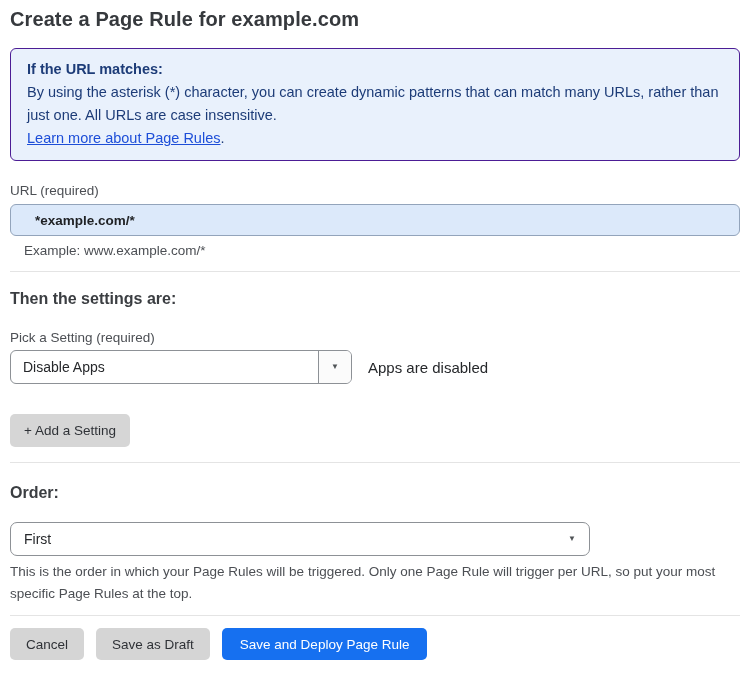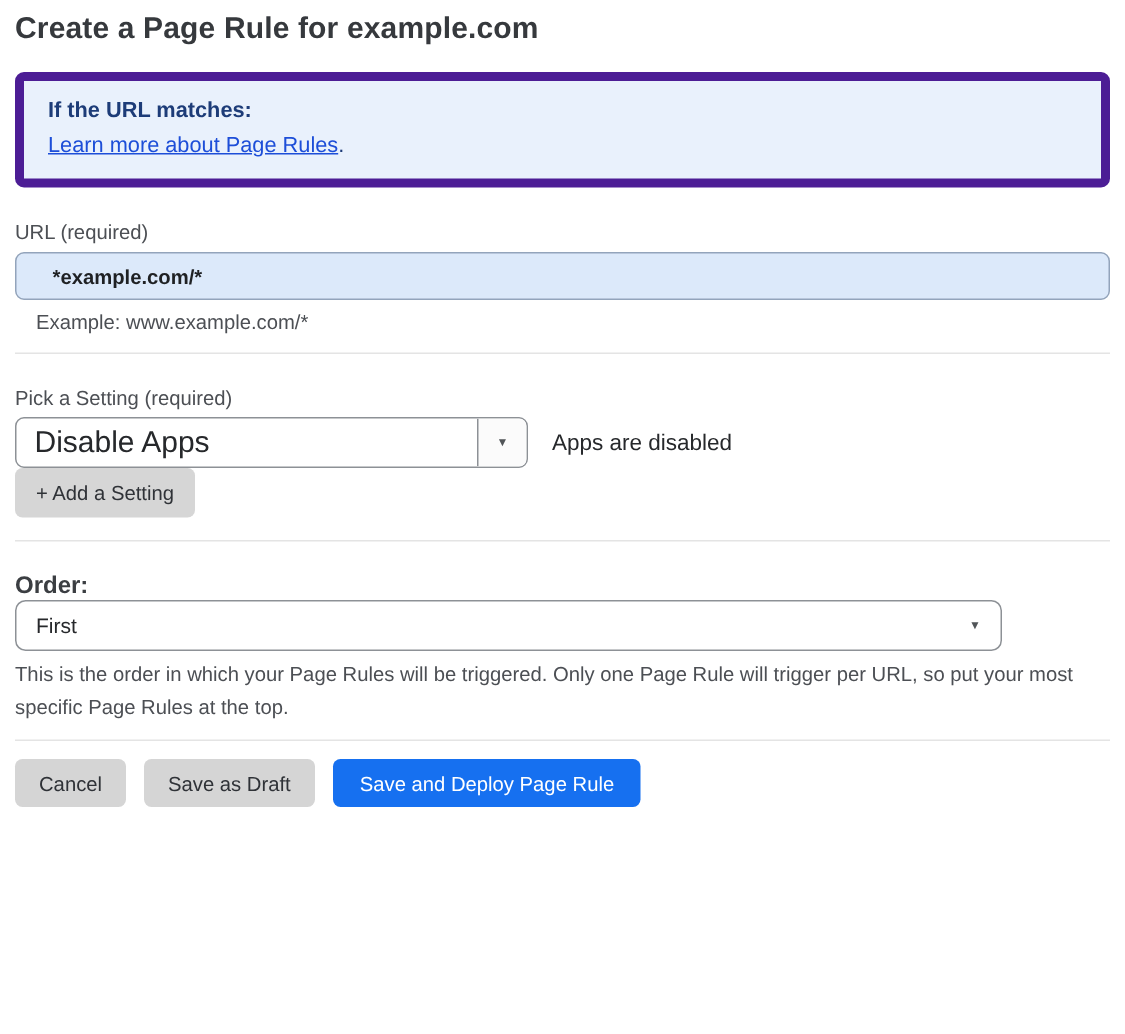--- a/index.html
+++ b/index.html
@@ -17,21 +17,21 @@
     font-size: 20px;
     font-weight: 700;
     color: #36393d;
     letter-spacing: 0.1px;
     margin-bottom: 17px;
   }
 
   
   .info-box {
     background: #e9f1fc;
-    border: 6px solid #4c1d95;
+    border: 1px solid #4c1d95;
     border-radius: 6px;
     padding: 9px 16px 10px 16px;
     font-size: 14.5px;
     line-height: 23px;
     color: #1d3c78;
   }
   .info-heading { font-weight: 700; }
   .info-link {
     color: #1d4ed8;
     text-decoration: underline;
@@ -99,21 +99,21 @@
     display: flex;
     align-items: stretch;
     cursor: pointer;
     overflow: hidden;
   }
   .setting-select .select-value {
     flex: 1;
     display: flex;
     align-items: center;
     padding-left: 12px;
-    font-size: 20px;
+    font-size: 14px;
     color: #26282b;
   }
   .setting-select .select-arrow-btn {
     width: 33px;
     border-left: 1px solid #8d9196;
     background: #fbfbfb;
     display: flex;
     align-items: center;
     justify-content: center;
     cursor: pointer;
@@ -123,36 +123,37 @@
     color: #515558;
     line-height: 1;
   }
   .setting-status {
     font-size: 15px;
     color: #26282b;
   }
 
   .add-setting-btn {
     display: inline-block;
+    margin-top: 30px;
     background: #d6d6d6;
     border: none;
     border-radius: 5px;
     padding: 9px 14px;
     font-family: "Liberation Sans", sans-serif;
     font-size: 13.5px;
     color: #2f3237;
     cursor: pointer;
   }
   .divider.after-add { margin-top: 15px; }
 
   
   .order-select {
-    width: 658px;
+    width: 580px;
     height: 34px;
-    margin-top: 0;
+    margin-top: 20px;
     background: #ffffff;
     border: 1px solid #8d9196;
     border-radius: 7px;
     display: flex;
     align-items: center;
     justify-content: space-between;
     padding: 0 13px;
     cursor: pointer;
     gap: 12px;
   }
@@ -197,29 +198,31 @@
 </style>
 </head>
 <body>
 
 <div class="page">
 
   <h1 class="page-title">Create a Page Rule for example.com</h1>
 
   <div class="info-box">
     <div class="info-heading">If the URL matches:</div>
+    <div class="info-body">By using the asterisk (*) character, you can create dynamic patterns that can match many URLs, rather than just one. All URLs are case insensitive.</div>
     <div><a class="info-link">Learn more about Page Rules</a><span class="info-link-suffix">.</span></div>
   </div>
 
   <div class="field-label">URL (required)</div>
   <input class="url-input" type="text" value="*example.com/*" style="">
   <div class="helper-text">Example: www.example.com/*</div>
 
   <hr class="divider">
 
+  <h2 class="section-heading">Then the settings are:</h2>
 
   <div class="field-label">Pick a Setting (required)</div>
 
   <div class="setting-row">
     <div class="setting-select">
       <div class="select-value">Disable Apps</div>
       <div class="select-arrow-btn">
         <span class="caret">▼</span>
       </div>
     </div>

